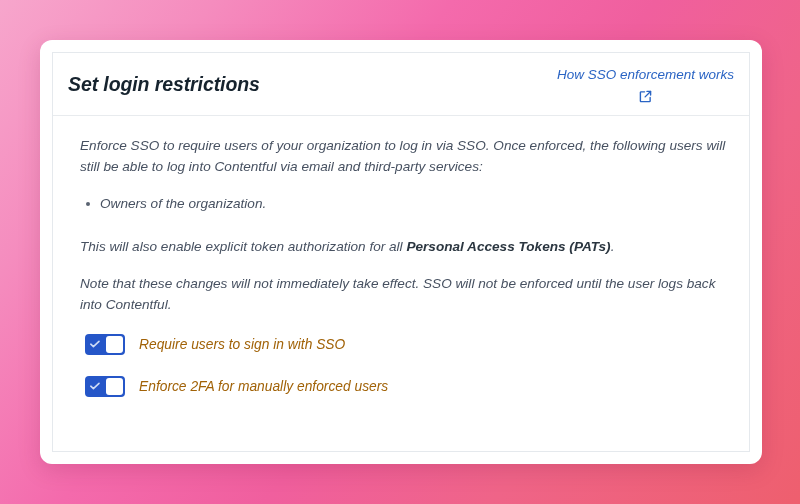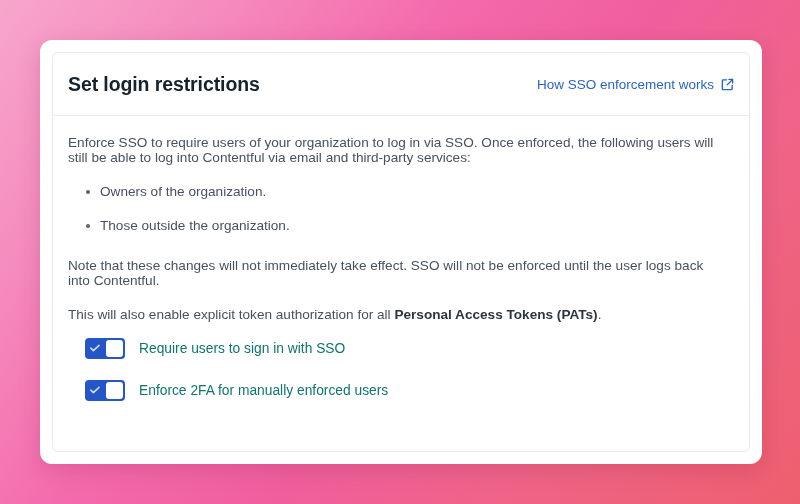--- a/index.html
+++ b/index.html
@@ -37,22 +37,23 @@
 
   
   .inner-card {
     position: absolute;
     left: 12px;
     top: 12px;
     width: 698px;
     height: 400px;
     background: #ffffff;
     border: 1px solid #e5e9ed;
-    border-radius: 6px;
+    border-radius: 0;
     overflow: hidden;
+    font-style: italic;
   }
 
   
   .card-header {
     height: 63px;
     padding: 0 15px 0 15px;
     display: flex;
     align-items: center;
     justify-content: space-between;
     border-bottom: 1px solid #e8ebee;
@@ -60,48 +61,51 @@
 
   .card-title {
     font-size: 19.5px;
     font-weight: bold;
     color: #16232e;
     letter-spacing: -0.1px;
   }
 
   .help-link {
     display: inline-flex;
+    align-items: center;
     gap: 7px;
     font-size: 13.5px;
     color: #2a64c4;
     text-decoration: none;
     cursor: pointer;
     white-space: nowrap;
+    flex-direction: column;
   }
 
   .ext-icon {
     display: inline-block;
     width: 13px;
     height: 13px;
     position: relative;
     top: 1px;
   }
   .ext-icon svg { display: block; }
 
   
   .card-body {
     padding: 19px 15px 0 15px;
   }
 
   .para {
     font-size: 13.6px;
-    line-height: 15px;
+    line-height: 21px;
     color: #475161;
     max-width: 658px;
     margin-bottom: 16px;
+    margin-left: 12px;
   }
 
   .para strong {
     font-weight: bold;
     color: #2b3640;
   }
 
   .bullet-list {
     list-style: none;
     margin: 0 0 22px 0;
@@ -166,21 +170,21 @@
     right: 2px;
     top: 2px;
     width: 17px;
     height: 17px;
     background: #ffffff;
     border-radius: 3px;
   }
 
   .toggle-label {
     font-size: 13.8px;
-    color: #0f766e;
+    color: #a16207;
     line-height: 18px;
   }
 </style>
 </head>
 <body>
 
 <div class="outer-panel">
   <div class="inner-card">
 
     <div class="card-header">
@@ -197,28 +201,27 @@
         </span>
       </a>
     </div>
 
     <div class="card-body">
 
       <p class="para">Enforce SSO to require users of your organization to log in via SSO. Once enforced, the following users will still be able to log into Contentful via email and third-party services:</p>
 
       <ul class="bullet-list">
         <li class="bullet-item">Owners of the organization.</li>
-        <li class="bullet-item">Those outside the organization.</li>
       </ul>
-
-      <p class="para note-para">Note that these changes will not immediately take effect. SSO will not be enforced until the user logs back into Contentful.</p>
 
       <p class="para" style="margin-top:15px;">
         <span>This will also enable explicit token authorization for all </span><strong>Personal Access Tokens (PATs)</strong><span>.</span>
       </p>
+
+      <p class="para note-para">Note that these changes will not immediately take effect. SSO will not be enforced until the user logs back into Contentful.</p>
 
       <div class="toggle-row">
         <div class="toggle">
           <span class="toggle-check">
             <svg viewBox="0 0 12 12" width="12" height="12" fill="none" stroke="#cfdcf5" stroke-width="1.6" stroke-linecap="round" stroke-linejoin="round">
               <path d="M1.8 6.2L4.4 8.6L10 3.4"></path>
             </svg>
           </span>
           <span class="toggle-knob"></span>
         </div>

